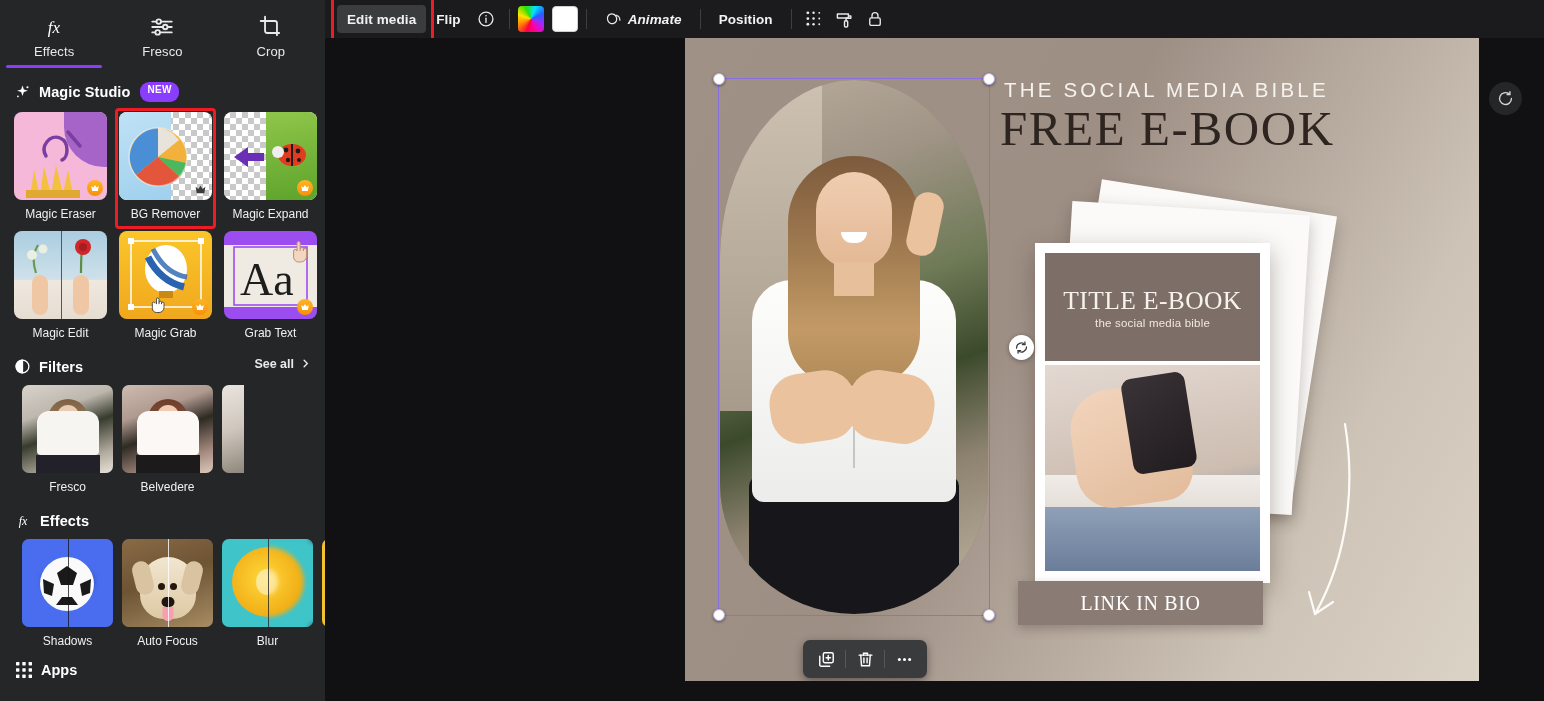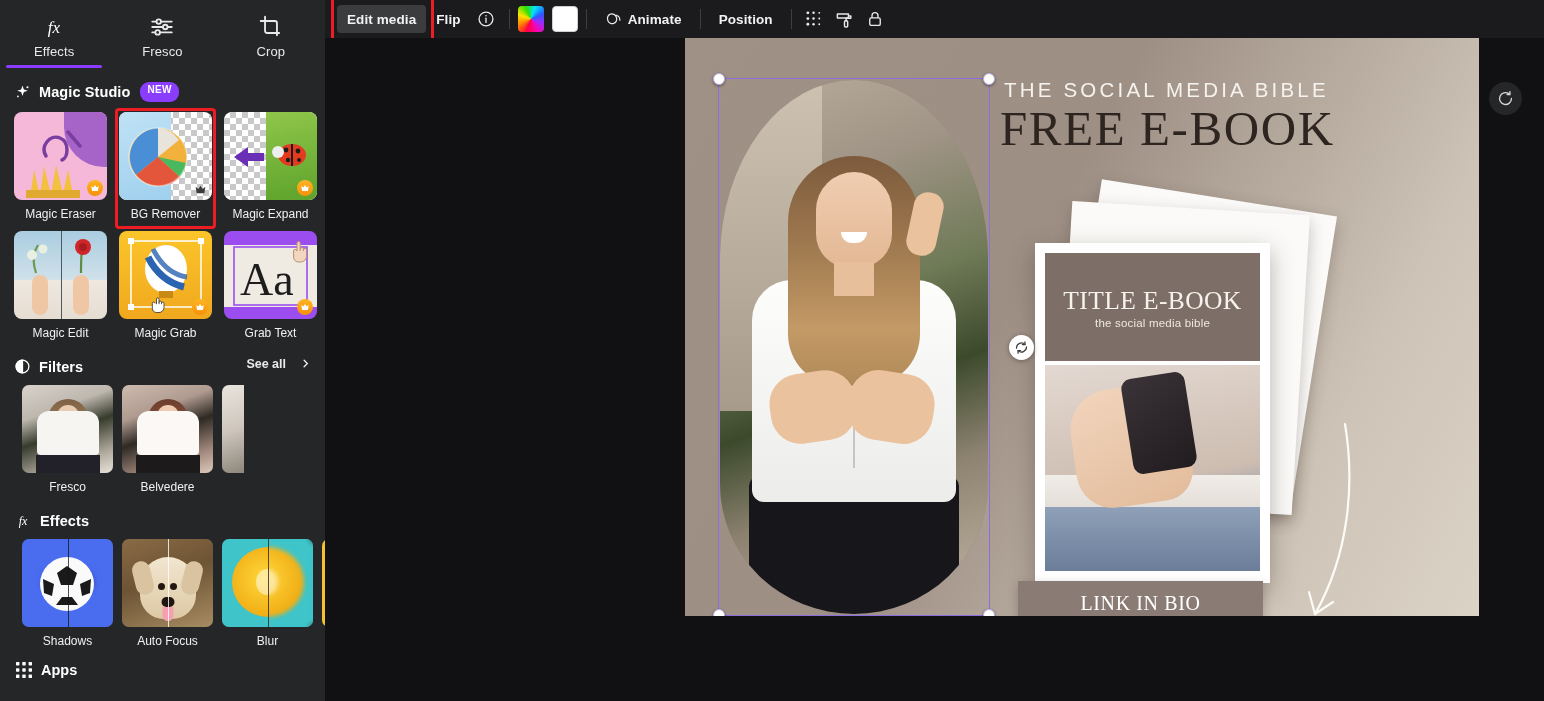--- a/index.html
+++ b/index.html
@@ -43,21 +43,21 @@
     padding: 14px 14px 8px 14px; position: relative;
   }
   .sec-head .sec-title { font-size: 14.5px; font-weight: bold; color: #fff; letter-spacing: .1px; }
   .badge-new {
     background: #8b3dff; color: #fff; font-size: 10px; font-weight: bold;
     padding: 2px 7px 7px; border-radius: 9px; letter-spacing: .4px; margin-left: 2px;
   }
   .see-all {
     position: absolute; right: 14px; top: 50%; transform: translateY(-50%);
     font-size: 12.5px; color: #e9e9ec; font-weight: bold; cursor: pointer;
-    display: flex; align-items: center; gap: 14px;
+    display: flex; align-items: center; gap: 6px;
   }
 
   
   .ms-grid {
     display: grid; grid-template-columns: repeat(3, 93px);
     gap: 10px 12px; padding: 2px 14px 4px 14px;
   }
   .ms-cell { width: 93px; cursor: pointer; }
   .ms-thumb {
     width: 93px; height: 88px; border-radius: 8px; overflow: hidden;
@@ -115,29 +115,29 @@
     width: 30px; height: 28px; display: flex; align-items: center; justify-content: center;
     border-radius: 4px; cursor: pointer;
   }
   .tb-sep { width: 1px; height: 20px; background: #3d3e40; margin: 0 8px; }
   .swatch { width: 26px; height: 26px; border-radius: 4px; cursor: pointer; }
   .swatch.rainbow {
     background:
       conic-gradient(from 200deg, #ff0040, #ff8a00, #ffe600, #2fe000, #00e5ff, #2a5cff, #9b2bff, #ff00a8, #ff0040);
   }
   .swatch.white { background: #fff; border: 1px solid #cfcfcf; }
-  .tb-animate { display: flex; gap: 6px; }
+  .tb-animate { display: flex; gap: 6px; font-style: italic; }
 
   
   .editor-area {
     position: absolute; left: 325px; top: 38px; right: 0; bottom: 0;
     background: #111113;
   }
   .design {
-    position: absolute; left: 360px; top: 0px; width: 794px; height: 578px;
+    position: absolute; left: 360px; top: 0px; width: 794px; height: 643px;
     background: linear-gradient(118deg,#a09186 0%,#9e8f85 42%,#cdc3b6 78%, #dcd3c7 100%);
     overflow: hidden;
   }
   .design-inner { position: absolute; inset: 0; }
 
   .hdr-kicker {
     position: absolute; left: 319px; top: 40px; width: 400px;
     font-family: "Liberation Sans", sans-serif;
     font-size: 20.5px; letter-spacing: 3.2px; color: #f6f3ee;
     white-space: nowrap;

